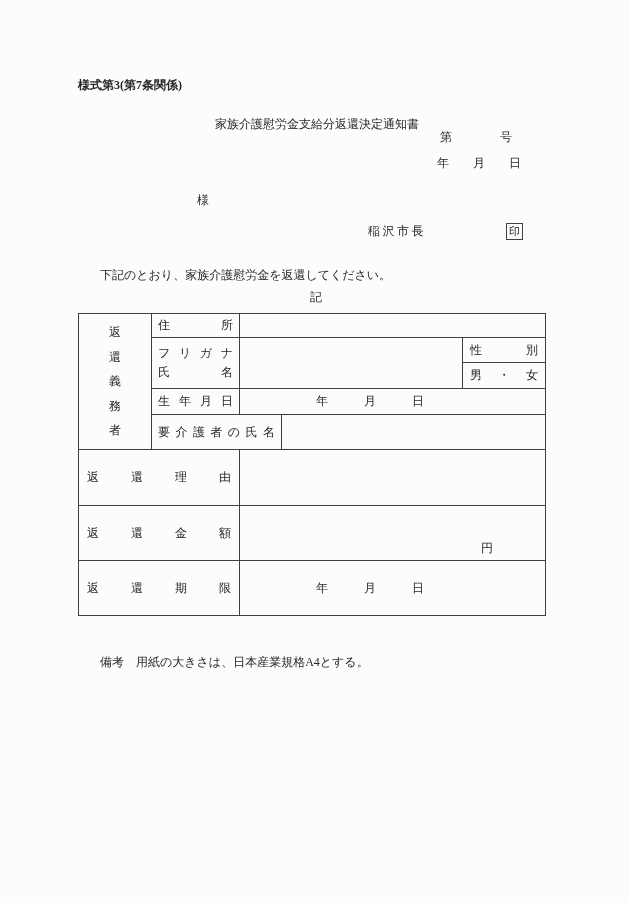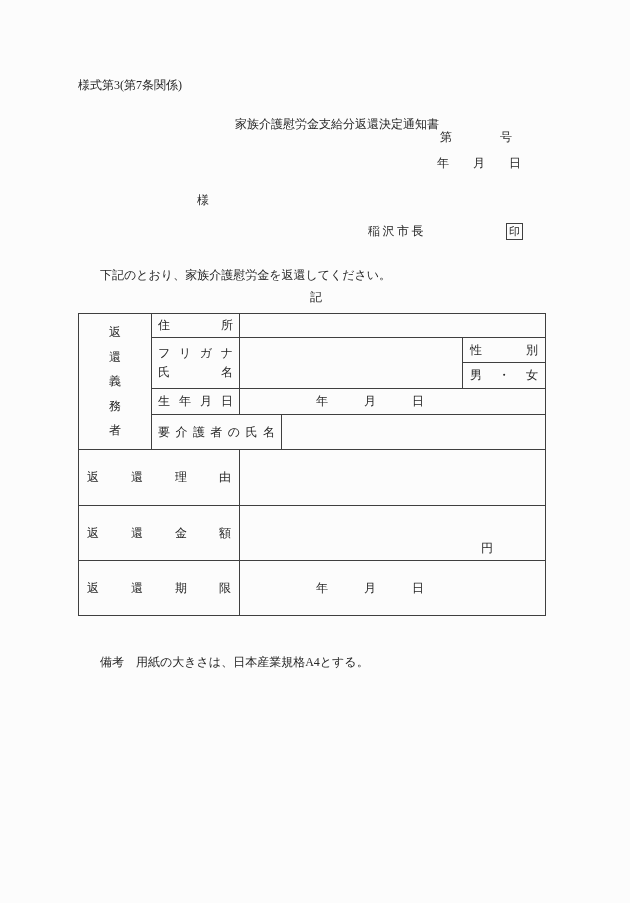--- a/index.html
+++ b/index.html
@@ -48,23 +48,23 @@
     border:1px solid #3f3f3f;
     box-sizing:border-box;
     display:flex; align-items:center; justify-content:center;
     font-size:11px; line-height:11px;
   }
   .unit-yen { position:absolute; right:52px; bottom:5px; line-height:14px; }
 </style>
 </head>
 <body>
 
-<div class="abs" style="left:78px; top:78px;">様式第3(第7条関係)</div>
+<div class="abs" style="left:78px; top:78px;font-weight:bold;">様式第3(第7条関係)</div>
 
-<div class="abs" style="left:215px; top:117px;margin-left:20px;">家族介護慰労金支給分返還決定通知書</div>
+<div class="abs" style="left:215px; top:117px;">家族介護慰労金支給分返還決定通知書</div>
 
 <div class="abs" style="left:440px; top:130px;">第　　　　号</div>
 
 <div class="abs" style="left:437px; top:156px;">年　　月　　日</div>
 
 <div class="abs" style="left:197px; top:193px;">様</div>
 
 <div class="abs" style="left:368px; top:224px; letter-spacing:2.5px;font-family:Liberation Serif, serif;">稲沢市長</div>
 
 <div class="seal-box" style="left:506px; top:223px;">

